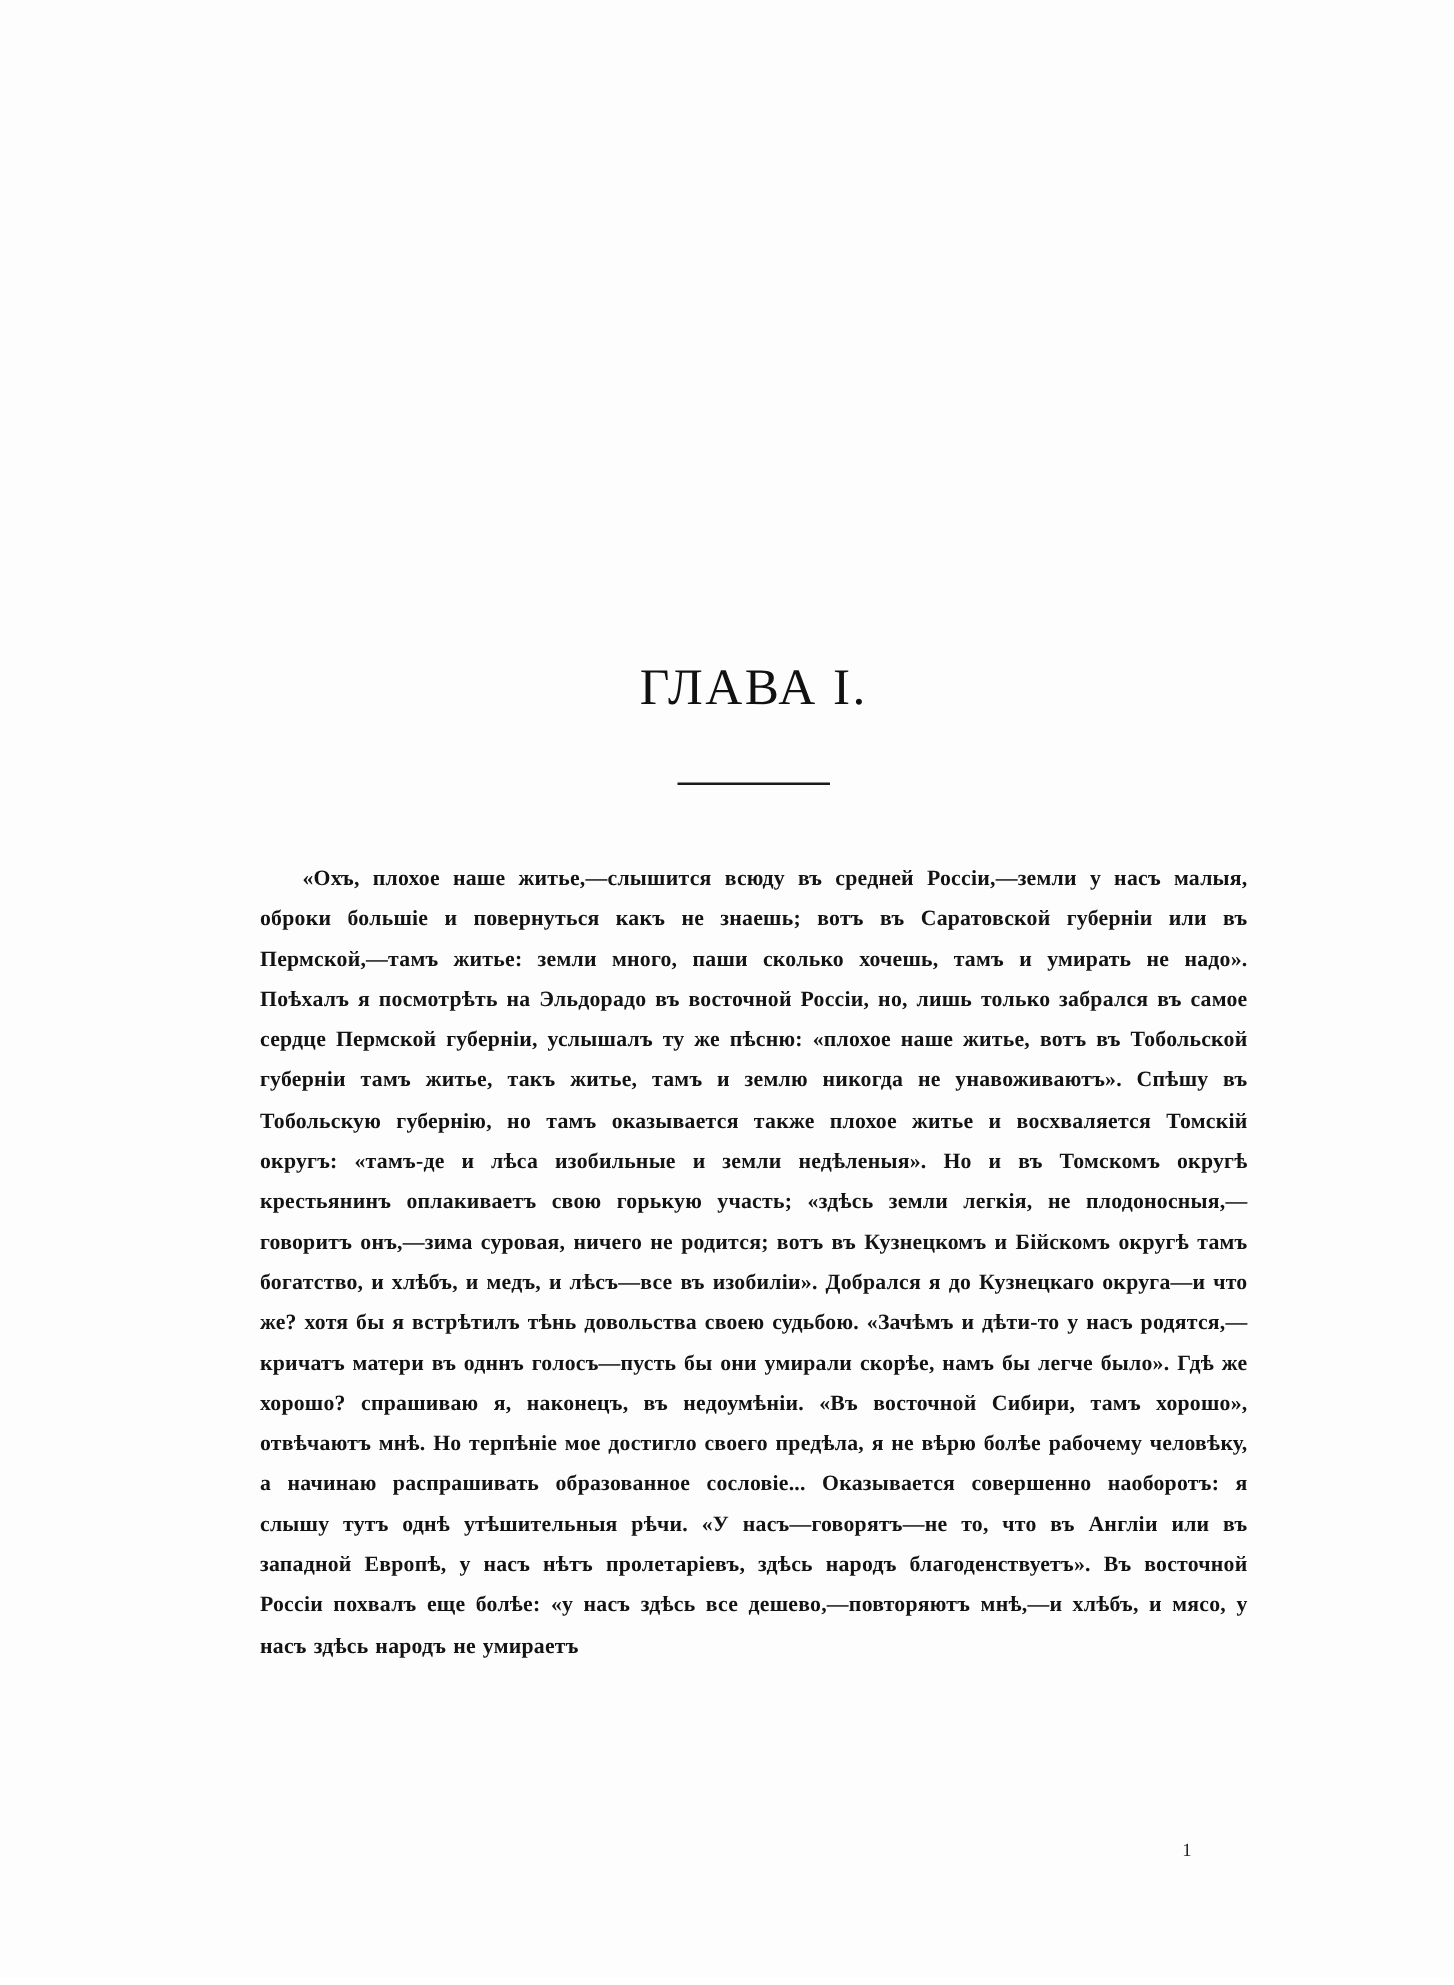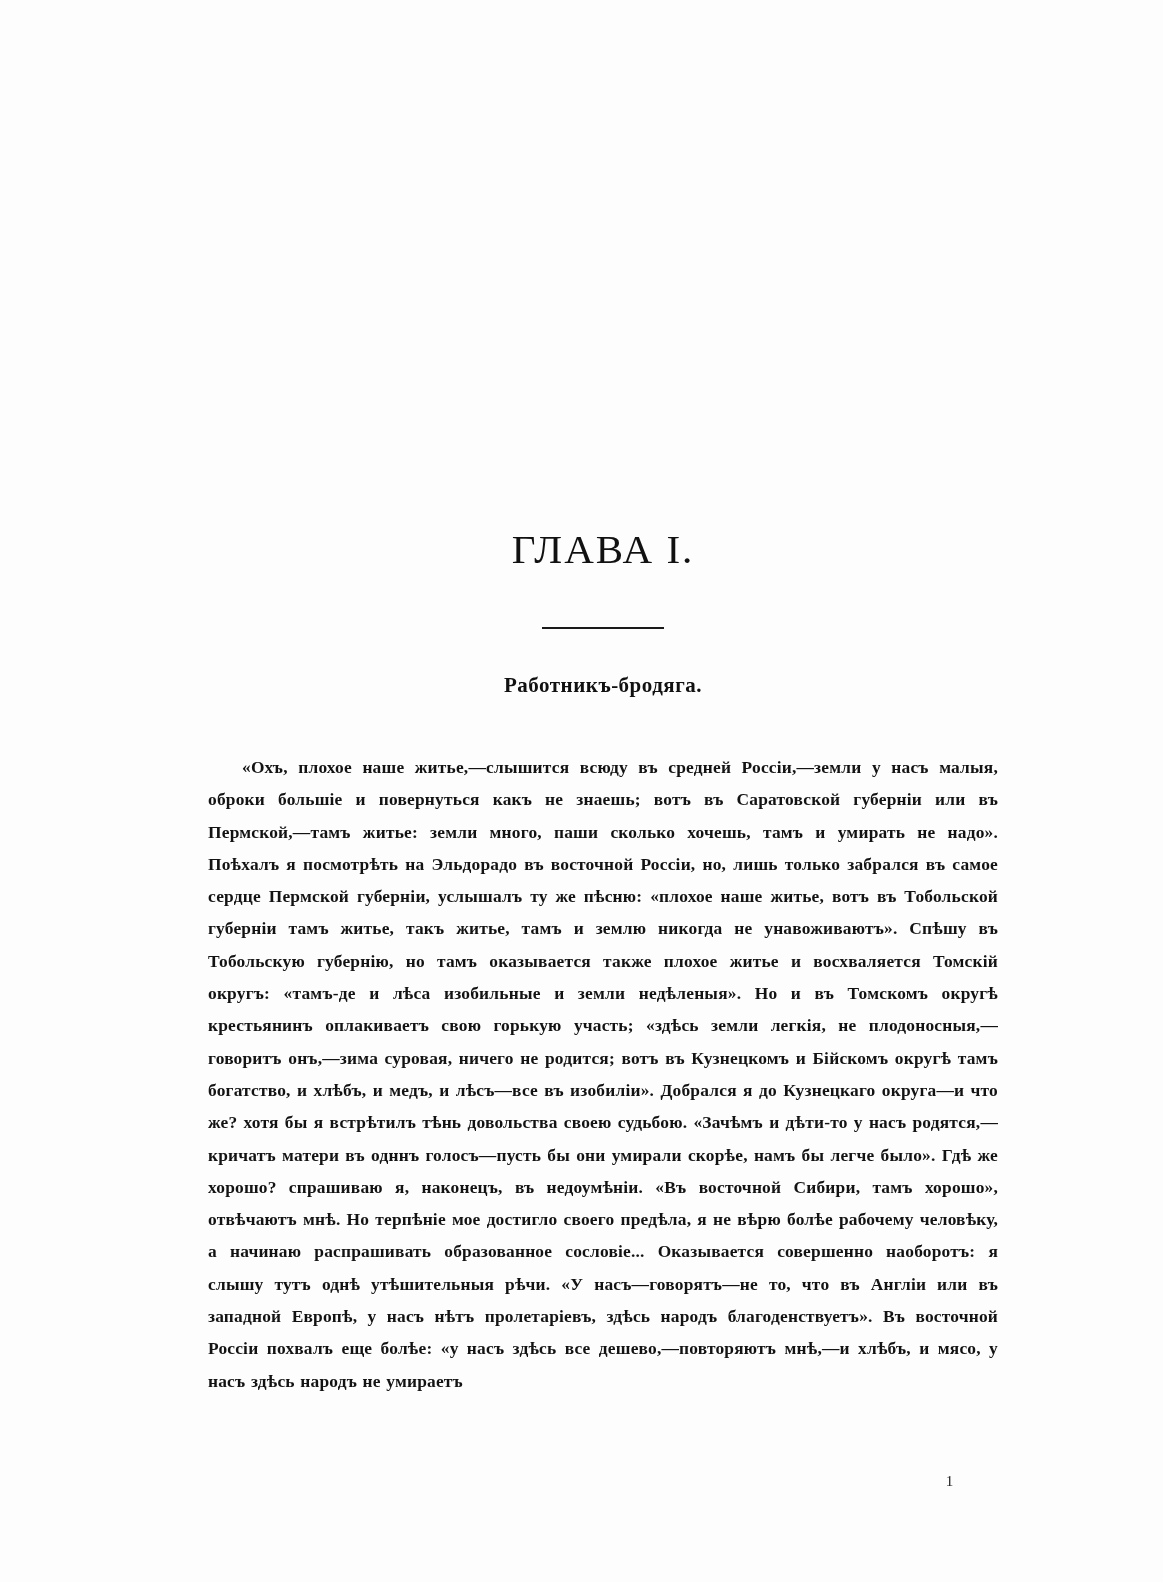--- a/index.html
+++ b/index.html
@@ -93,21 +93,20 @@
 
 <div class="page">
   <div class="content">
 
     <h1 class="chapter-title">ГЛАВА I.</h1>
 
     <div class="rule-wrap">
       <span class="rule"></span>
     </div>
 
-    <h2 class="section-title">Работникъ-бродяга.</h2>
 
     <p class="body-text"><span class="indent"></span><span>«Охъ, плохое наше житье,—слышится всюду въ средней Россіи,—земли у насъ малыя, оброки большіе и повернуться какъ не знаешь; вотъ въ Саратовской губерніи или въ Пермской,—тамъ житье: земли много, паши сколько хочешь, тамъ и умирать не надо». Поѣхалъ я посмотрѣть на Эльдорадо въ восточной Россіи, но, лишь только забрался въ самое сердце Пермской губерніи, услышалъ ту же пѣсню: «плохое наше житье, вотъ въ Тобольской губерніи тамъ житье, такъ житье, тамъ и землю никогда не унавоживаютъ». Спѣшу въ Тобольскую губернію, но тамъ оказывается также плохое житье и восхваляется Томскій округъ: «тамъ-де и лѣса изобильные и земли недѣленыя». Но и въ Томскомъ округѣ крестьянинъ оплакиваетъ свою горькую участь; «здѣсь земли легкія, не плодоносныя,—говоритъ онъ,—зима суровая, ничего не родится; вотъ въ Кузнецкомъ и Бійскомъ округѣ тамъ богатство, и хлѣбъ, и медъ, и лѣсъ—все въ изобиліи». Добрался я до Кузнецкаго округа—и что же? хотя бы я встрѣтилъ тѣнь довольства своею судьбою. «Зачѣмъ и дѣти-то у насъ родятся,—кричатъ матери въ одннъ голосъ—пусть бы они умирали скорѣе, намъ бы легче было». Гдѣ же хорошо? спрашиваю я, наконецъ, въ недоумѣніи. «Въ восточной Сибири, тамъ хорошо», отвѣчаютъ мнѣ. Но терпѣніе мое достигло своего предѣла, я не вѣрю болѣе рабочему человѣку, а начинаю распрашивать образованное сословіе... Оказывается совершенно наоборотъ: я слышу тутъ однѣ утѣшительныя рѣчи. «У насъ—говорятъ—не то, что въ Англіи или въ западной Европѣ, у насъ нѣтъ пролетаріевъ, здѣсь народъ благоденствуетъ». Въ восточной Россіи похвалъ еще болѣе: «у насъ здѣсь все дешево,—повторяютъ мнѣ,—и хлѣбъ, и мясо, у насъ здѣсь народъ не умираетъ</span></p>
 
   </div>
 
   <div class="page-number">
     <span>1</span>
   </div>
 </div>
 

